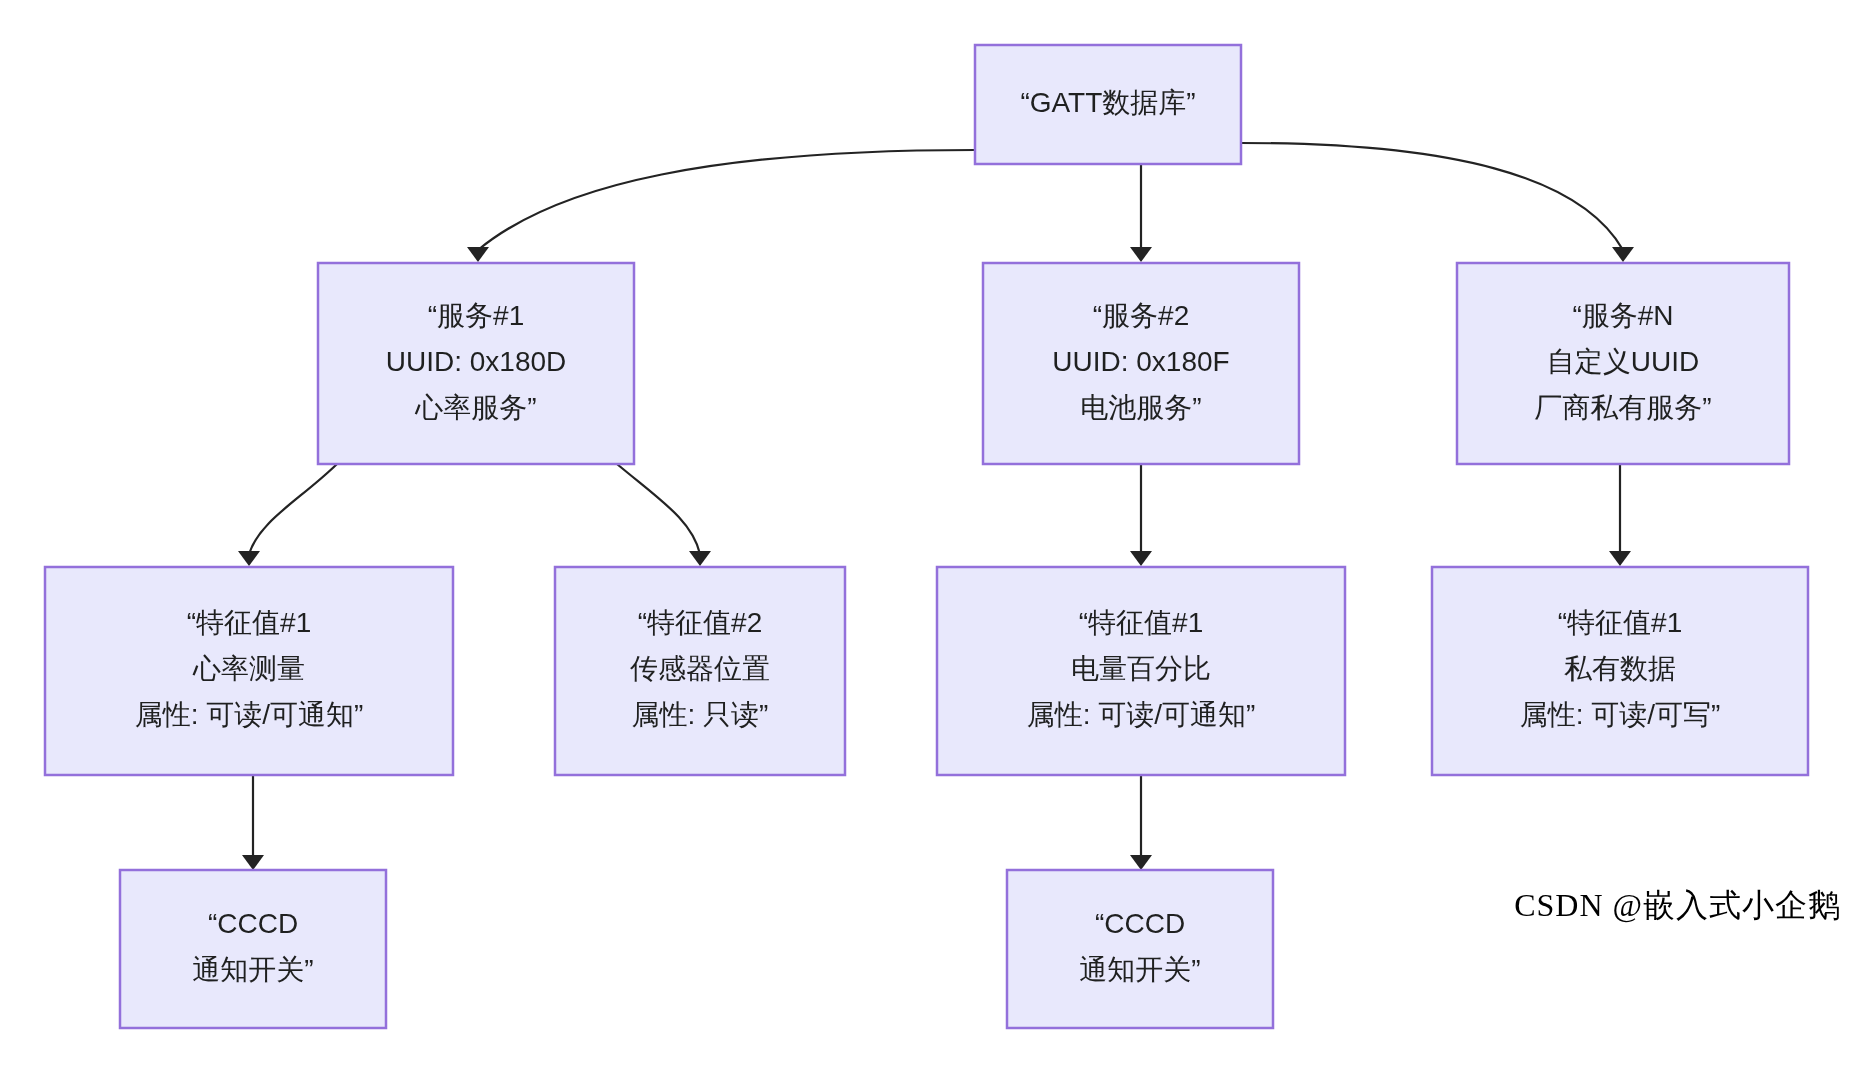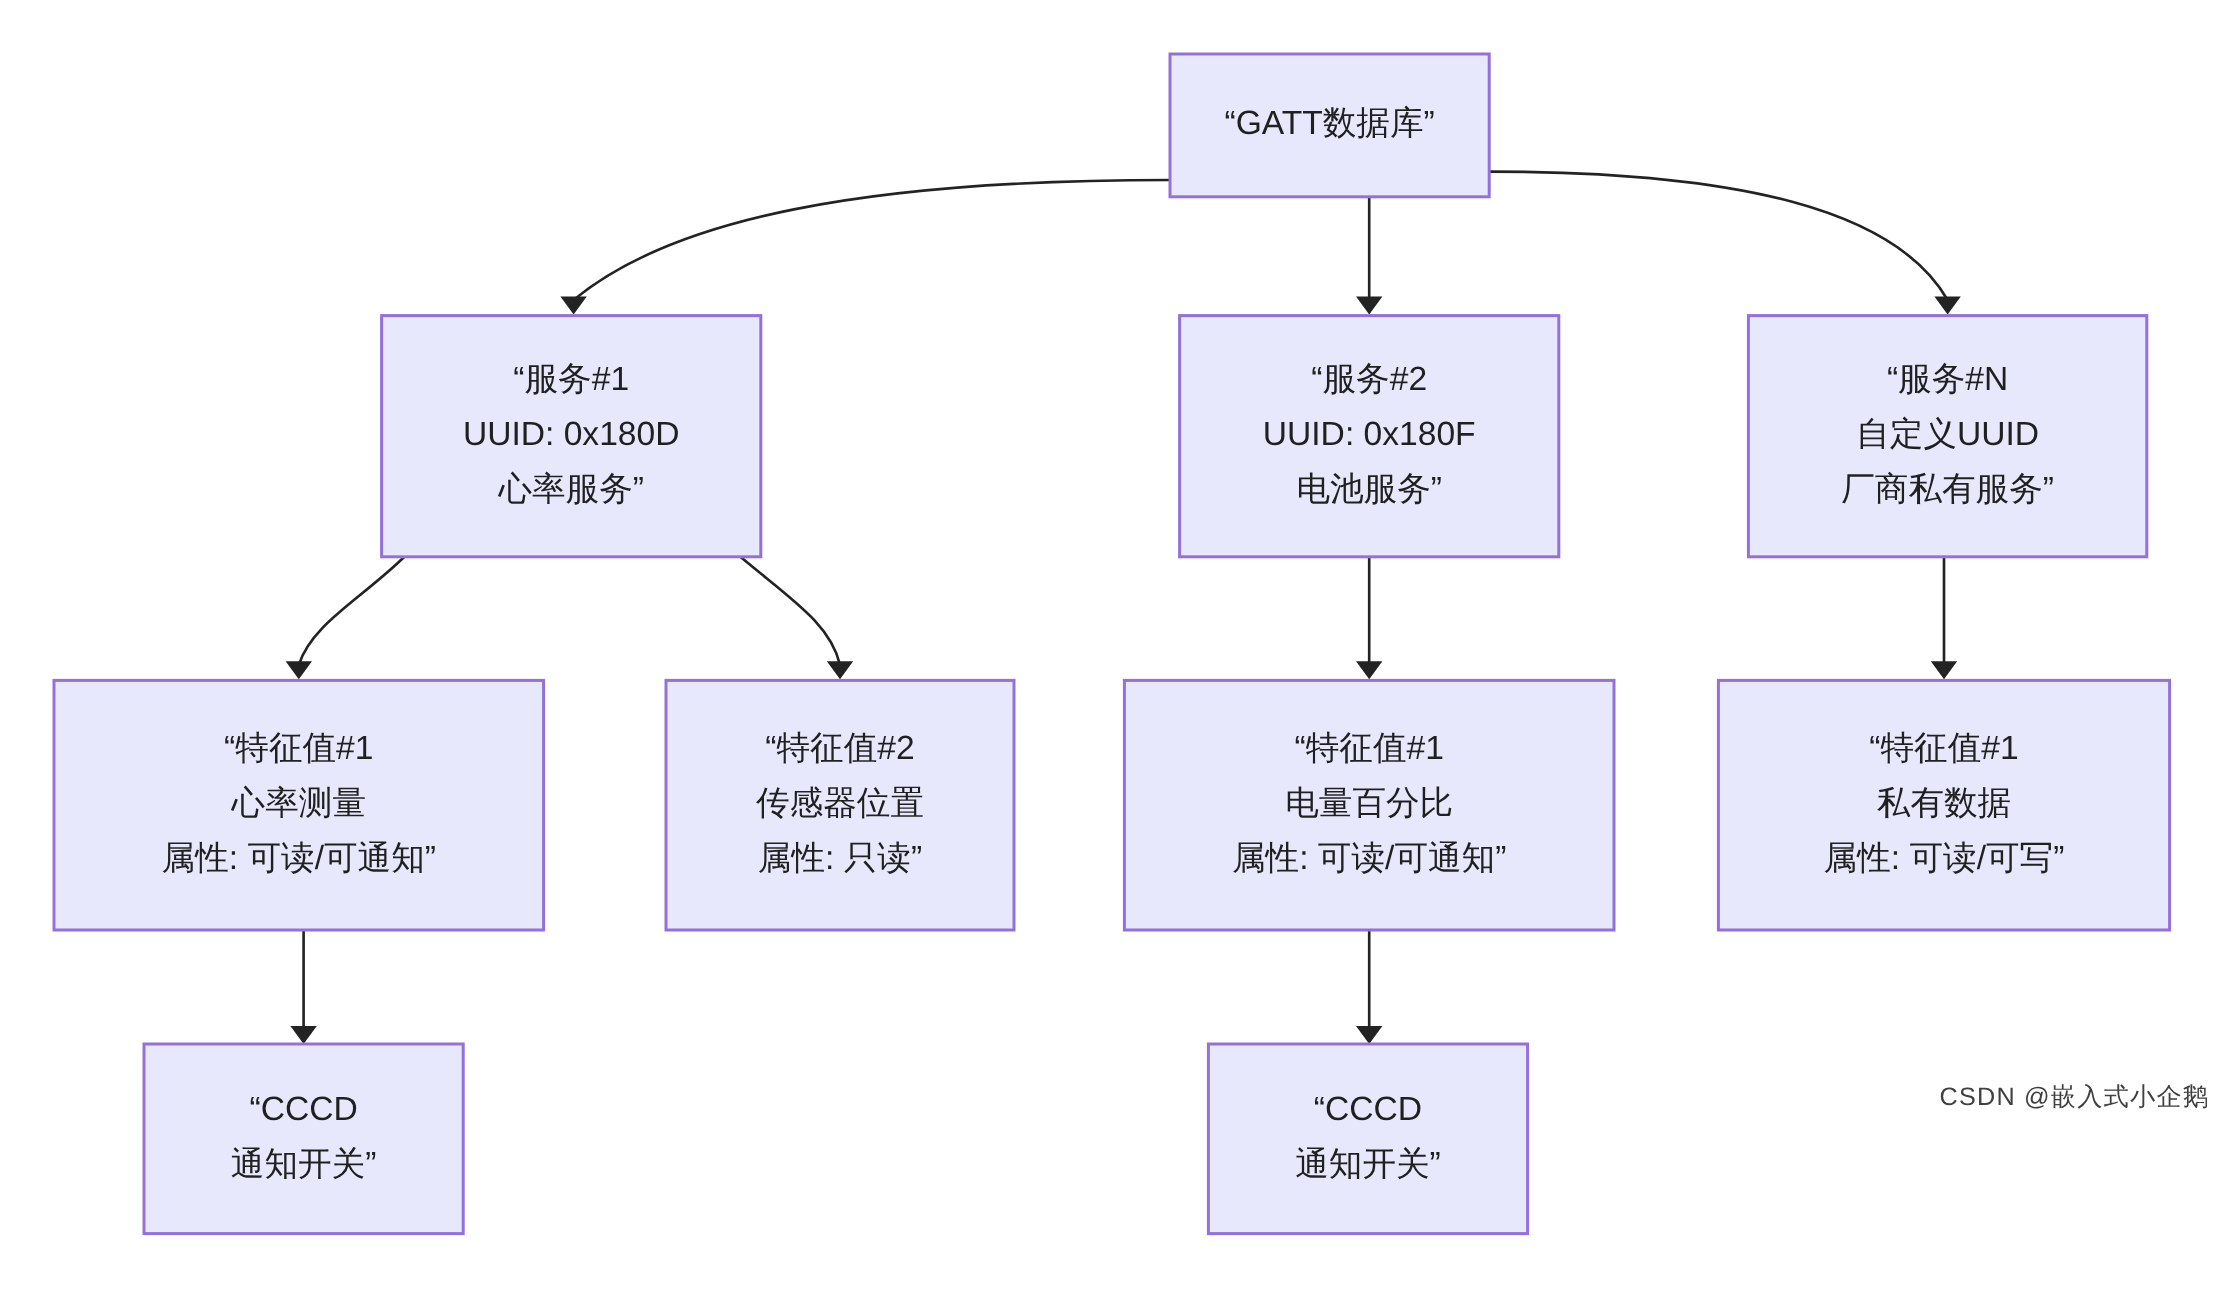--- a/index.html
+++ b/index.html
@@ -47,23 +47,23 @@
     stroke-width: 2.2;
   }
   .edge-head {
     fill: #232323;
     stroke: none;
   }
   .watermark {
     position: absolute;
     right: 22px;
     bottom: 20px;
-    font-family: Liberation Sans, sans-serif;
-    font-size: 21px;
-    color: #404040;
+    font-family: Liberation Serif, serif;
+    font-size: 32px;
+    color: #000000;
     letter-spacing: 1px;
     user-select: none;
   }
 </style>
 </head>
 <body>
 
 <div id="diagram-root">
   <svg id="flow" viewBox="0 0 1863 1084" xmlns="http://www.w3.org/2000/svg">
     <g id="edge-layer">

